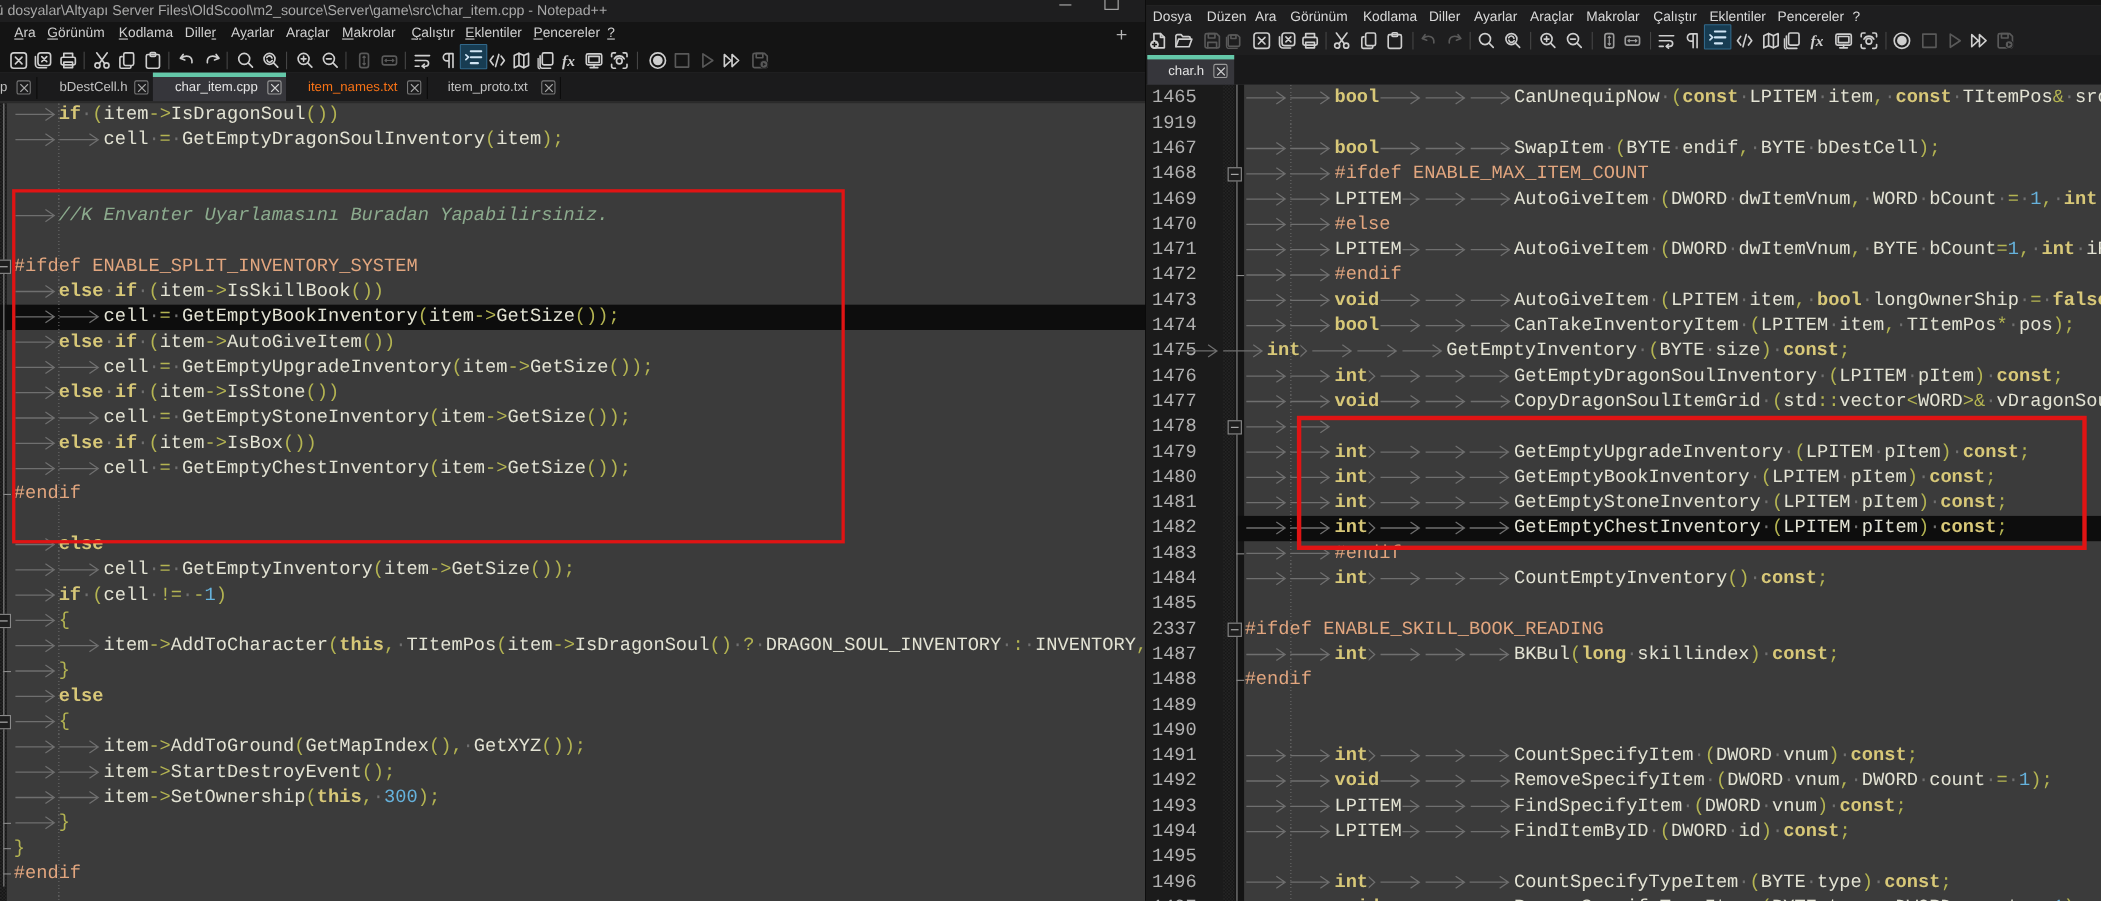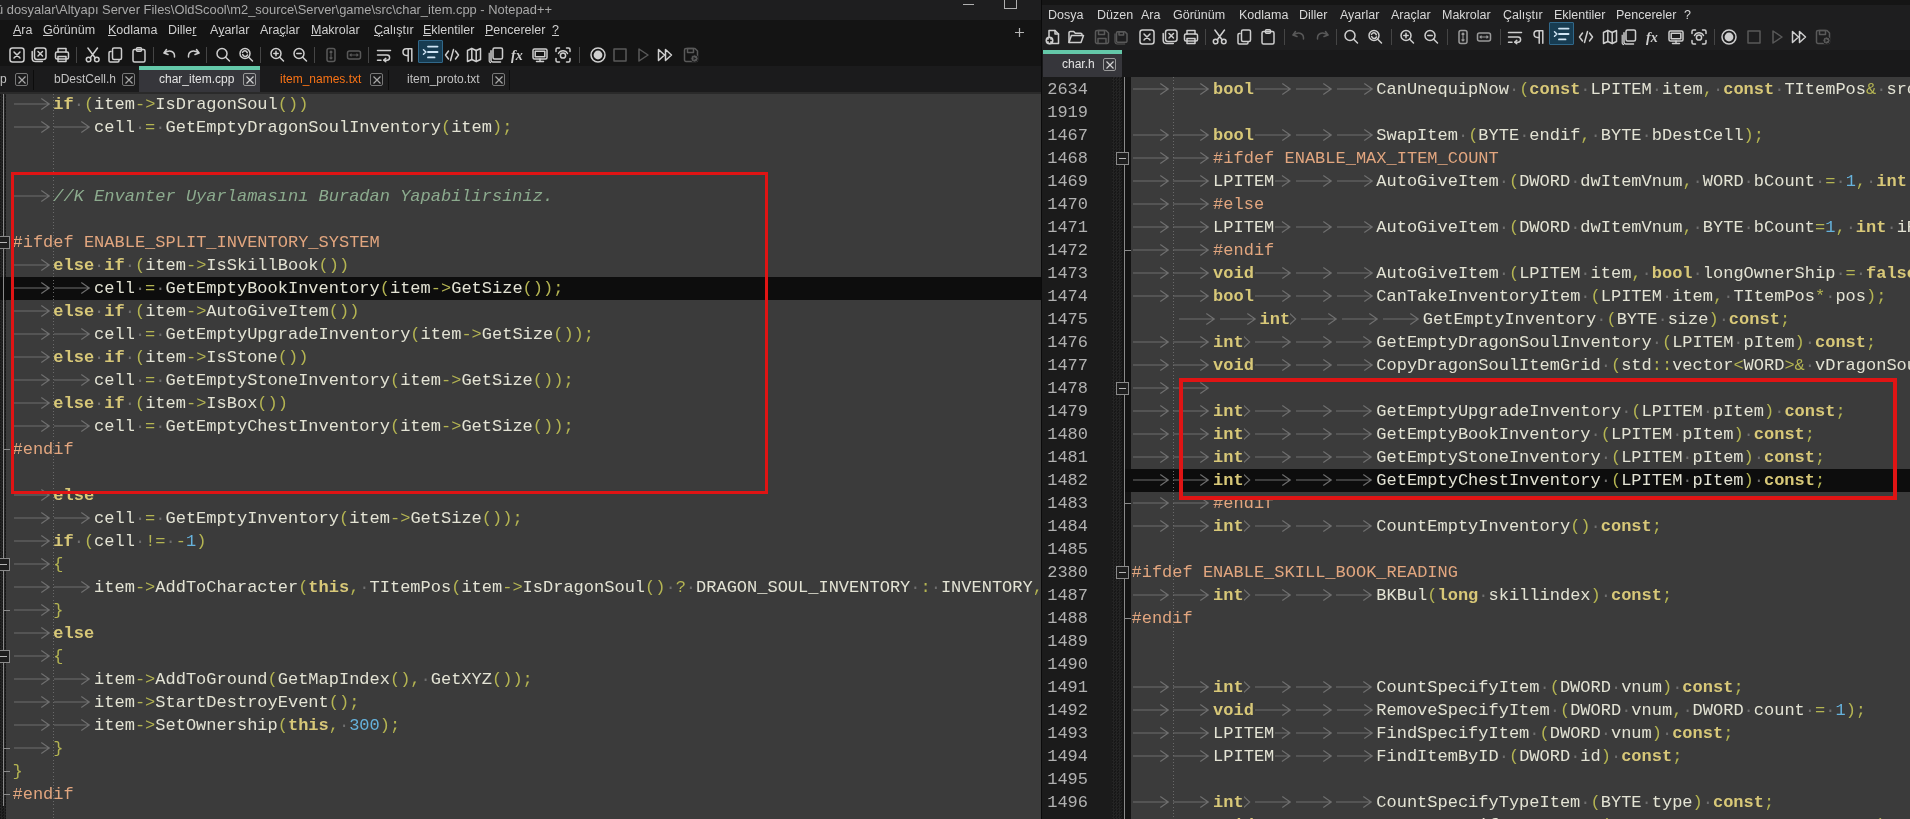--- a/index.html
+++ b/index.html
@@ -484,21 +484,21 @@
   </div>
 <div class="abs" style="left:1124px;top:469px;width:786px;height:23px;background:#0d0d0d"></div>
 <div class="guide" style="left:1173px;top:77px;height:742px"></div>
 <div class="abs" style="left:1124px;top:77px;width:1px;height:742px;background:#8a8a8a"></div>
 <div class="abs" style="left:1124px;top:250px;width:7px;height:1px;background:#8a8a8a"></div>
 <div class="abs" style="left:1124px;top:503px;width:7px;height:1px;background:#8a8a8a"></div>
 <div class="abs" style="left:1124px;top:618px;width:7px;height:1px;background:#8a8a8a"></div>
 <div class="fbox" style="left:1116px;top:152px"></div>
 <div class="fbox" style="left:1116px;top:382px"></div>
 <div class="fbox" style="left:1116px;top:566px"></div>
-<div class="ln" style="left:1042px;top:78px">2634</div>
+<div class="ln" style="left:1042px;top:78px">1465</div>
 <div class="cl code" style="left:1131.5px;top:78px"><span class="tab" style="width:40.8px"><svg width="41" height="23" style="vertical-align:top">
         <path d="M1 11.0H35.3M28.3 5.5L36.3 11.0L28.3 16.5" stroke="#6f6f6f" stroke-width="1.15" fill="none"></path>
       </svg></span><span class="tab" style="width:40.8px"><svg width="41" height="23" style="vertical-align:top">
         <path d="M1 11.0H35.3M28.3 5.5L36.3 11.0L28.3 16.5" stroke="#6f6f6f" stroke-width="1.15" fill="none"></path>
       </svg></span><span class="kw">bool</span><span class="tab" style="width:40.8px"><svg width="41" height="23" style="vertical-align:top">
         <path d="M1 11.0H35.3M28.3 5.5L36.3 11.0L28.3 16.5" stroke="#6f6f6f" stroke-width="1.15" fill="none"></path>
       </svg></span><span class="tab" style="width:40.8px"><svg width="41" height="23" style="vertical-align:top">
         <path d="M1 11.0H35.3M28.3 5.5L36.3 11.0L28.3 16.5" stroke="#6f6f6f" stroke-width="1.15" fill="none"></path>
       </svg></span><span class="tab" style="width:40.8px"><svg width="41" height="23" style="vertical-align:top">
         <path d="M1 11.0H35.3M28.3 5.5L36.3 11.0L28.3 16.5" stroke="#6f6f6f" stroke-width="1.15" fill="none"></path>
@@ -576,21 +576,21 @@
       </svg></span><span class="tab" style="width:40.8px"><svg width="41" height="23" style="vertical-align:top">
         <path d="M1 11.0H35.3M28.3 5.5L36.3 11.0L28.3 16.5" stroke="#6f6f6f" stroke-width="1.15" fill="none"></path>
       </svg></span><span class="kw">bool</span><span class="tab" style="width:40.8px"><svg width="41" height="23" style="vertical-align:top">
         <path d="M1 11.0H35.3M28.3 5.5L36.3 11.0L28.3 16.5" stroke="#6f6f6f" stroke-width="1.15" fill="none"></path>
       </svg></span><span class="tab" style="width:40.8px"><svg width="41" height="23" style="vertical-align:top">
         <path d="M1 11.0H35.3M28.3 5.5L36.3 11.0L28.3 16.5" stroke="#6f6f6f" stroke-width="1.15" fill="none"></path>
       </svg></span><span class="tab" style="width:40.8px"><svg width="41" height="23" style="vertical-align:top">
         <path d="M1 11.0H35.3M28.3 5.5L36.3 11.0L28.3 16.5" stroke="#6f6f6f" stroke-width="1.15" fill="none"></path>
       </svg></span><span class="id">CanTakeInventoryItem</span><span class="dot">·</span><span class="op">(</span><span class="id">LPITEM</span><span class="dot">·</span><span class="id">item</span><span class="op">,</span><span class="dot">·</span><span class="id">TItemPos</span><span class="op">*</span><span class="dot">·</span><span class="id">pos</span><span class="op">)</span><span class="op">;</span></div>
 <div class="ln" style="left:1042px;top:308px">1475</div>
-<div class="cl code" style="left:1178px;top:308px"><span class="tab" style="width:40.8px"><svg width="41" height="23" style="vertical-align:top">
+<div class="cl code" style="left:1070px;top:308px"><span class="tab" style="width:40.8px"><svg width="41" height="23" style="vertical-align:top">
         <path d="M1 11.0H35.3M28.3 5.5L36.3 11.0L28.3 16.5" stroke="#6f6f6f" stroke-width="1.15" fill="none"></path>
       </svg></span><span class="tab" style="width:40.8px"><svg width="41" height="23" style="vertical-align:top">
         <path d="M1 11.0H35.3M28.3 5.5L36.3 11.0L28.3 16.5" stroke="#6f6f6f" stroke-width="1.15" fill="none"></path>
       </svg></span><span class="kw">int</span><span class="tab" style="width:10.2px"><svg width="10" height="23" style="vertical-align:top">
         <path d="M-0.3 5.5L5.7 11.0L-0.3 16.5" stroke="#6f6f6f" stroke-width="1.15" fill="none"></path>
       </svg></span><span class="tab" style="width:40.8px"><svg width="41" height="23" style="vertical-align:top">
         <path d="M1 11.0H35.3M28.3 5.5L36.3 11.0L28.3 16.5" stroke="#6f6f6f" stroke-width="1.15" fill="none"></path>
       </svg></span><span class="tab" style="width:40.8px"><svg width="41" height="23" style="vertical-align:top">
         <path d="M1 11.0H35.3M28.3 5.5L36.3 11.0L28.3 16.5" stroke="#6f6f6f" stroke-width="1.15" fill="none"></path>
       </svg></span><span class="tab" style="width:40.8px"><svg width="41" height="23" style="vertical-align:top">
@@ -698,21 +698,21 @@
       </svg></span><span class="kw">int</span><span class="tab" style="width:10.2px"><svg width="10" height="23" style="vertical-align:top">
         <path d="M-0.3 5.5L5.7 11.0L-0.3 16.5" stroke="#6f6f6f" stroke-width="1.15" fill="none"></path>
       </svg></span><span class="tab" style="width:40.8px"><svg width="41" height="23" style="vertical-align:top">
         <path d="M1 11.0H35.3M28.3 5.5L36.3 11.0L28.3 16.5" stroke="#6f6f6f" stroke-width="1.15" fill="none"></path>
       </svg></span><span class="tab" style="width:40.8px"><svg width="41" height="23" style="vertical-align:top">
         <path d="M1 11.0H35.3M28.3 5.5L36.3 11.0L28.3 16.5" stroke="#6f6f6f" stroke-width="1.15" fill="none"></path>
       </svg></span><span class="tab" style="width:40.8px"><svg width="41" height="23" style="vertical-align:top">
         <path d="M1 11.0H35.3M28.3 5.5L36.3 11.0L28.3 16.5" stroke="#6f6f6f" stroke-width="1.15" fill="none"></path>
       </svg></span><span class="id">CountEmptyInventory</span><span class="op">(</span><span class="op">)</span><span class="dot">·</span><span class="kw">const</span><span class="op">;</span></div>
 <div class="ln" style="left:1042px;top:538px">1485</div>
-<div class="ln" style="left:1042px;top:561px">2380</div>
+<div class="ln" style="left:1042px;top:561px">2337</div>
 <div class="cl code" style="left:1131.5px;top:561px"><span class="pre">#ifdef ENABLE_SKILL_BOOK_READING</span></div>
 <div class="ln" style="left:1042px;top:584px">1487</div>
 <div class="cl code" style="left:1131.5px;top:584px"><span class="tab" style="width:40.8px"><svg width="41" height="23" style="vertical-align:top">
         <path d="M1 11.0H35.3M28.3 5.5L36.3 11.0L28.3 16.5" stroke="#6f6f6f" stroke-width="1.15" fill="none"></path>
       </svg></span><span class="tab" style="width:40.8px"><svg width="41" height="23" style="vertical-align:top">
         <path d="M1 11.0H35.3M28.3 5.5L36.3 11.0L28.3 16.5" stroke="#6f6f6f" stroke-width="1.15" fill="none"></path>
       </svg></span><span class="kw">int</span><span class="tab" style="width:10.2px"><svg width="10" height="23" style="vertical-align:top">
         <path d="M-0.3 5.5L5.7 11.0L-0.3 16.5" stroke="#6f6f6f" stroke-width="1.15" fill="none"></path>
       </svg></span><span class="tab" style="width:40.8px"><svg width="41" height="23" style="vertical-align:top">
         <path d="M1 11.0H35.3M28.3 5.5L36.3 11.0L28.3 16.5" stroke="#6f6f6f" stroke-width="1.15" fill="none"></path>

